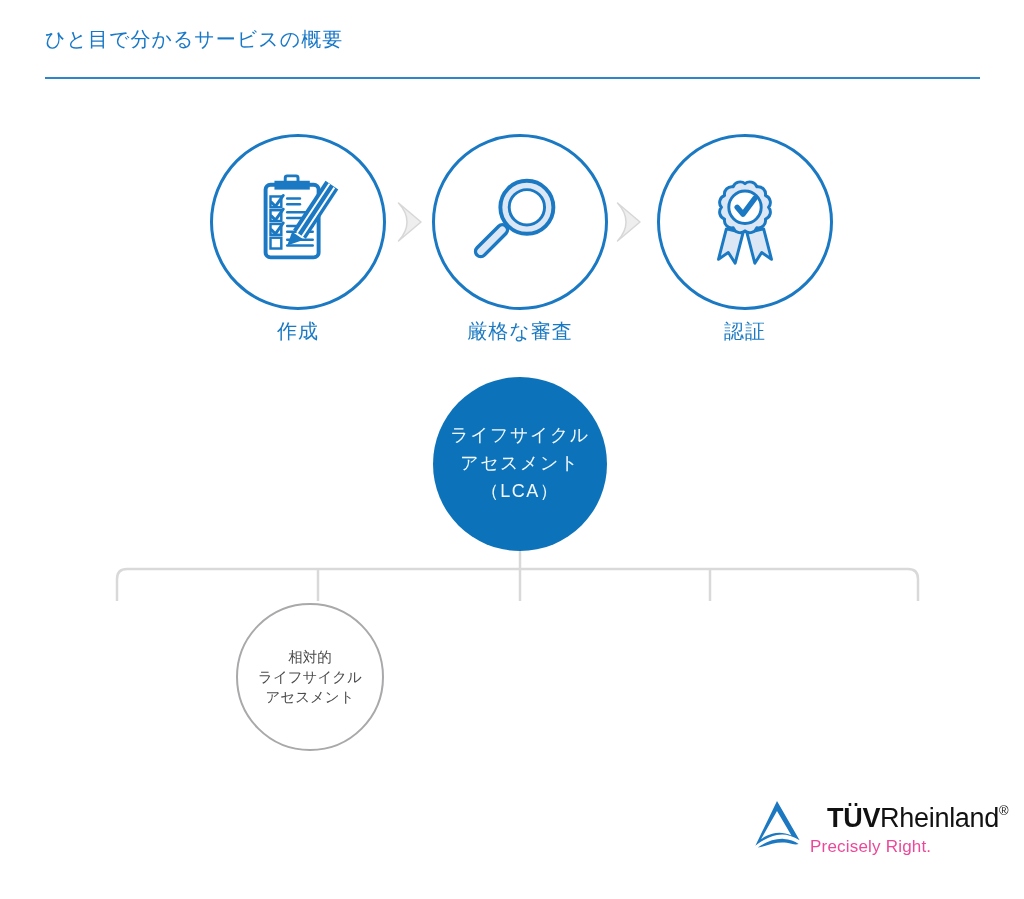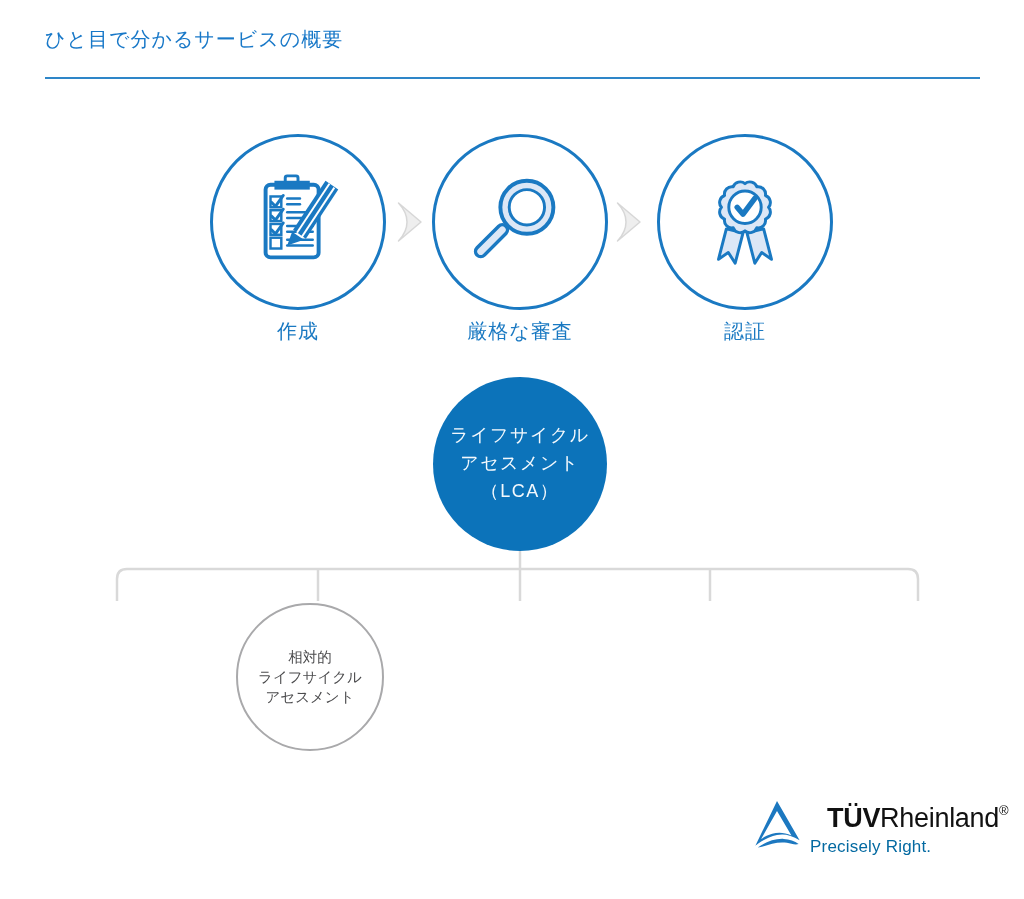--- a/index.html
+++ b/index.html
@@ -52,21 +52,21 @@
   .svc-circle.s5{left:843px}
   .logo{position:absolute;left:752px;top:797px;width:250px;height:72px;}
   .logo-tri{position:absolute;left:0;top:2px;width:50px;height:50px;}
   .logo-text{
     position:absolute;left:56px;top:6px;white-space:nowrap;
     color:#111;font-size:27px;letter-spacing:-0.3px;margin-left:19px;
   }
   .logo-text .b{font-weight:bold;}
   .logo-text .reg{font-size:13px;vertical-align:12px;}
   .logo-tag{
-    position:absolute;left:58px;top:40px;color:#0369a1;font-size:17px;letter-spacing:0.2px;
+    position:absolute;left:58px;top:40px;color:#ec4899;font-size:17px;letter-spacing:0.2px;
   }
 </style>
 </head>
 <body>
 
 <div class="canvas">
 
   <h1 class="title">ひと目で分かるサービスの概要</h1>
   <div class="title-rule"></div>
 

